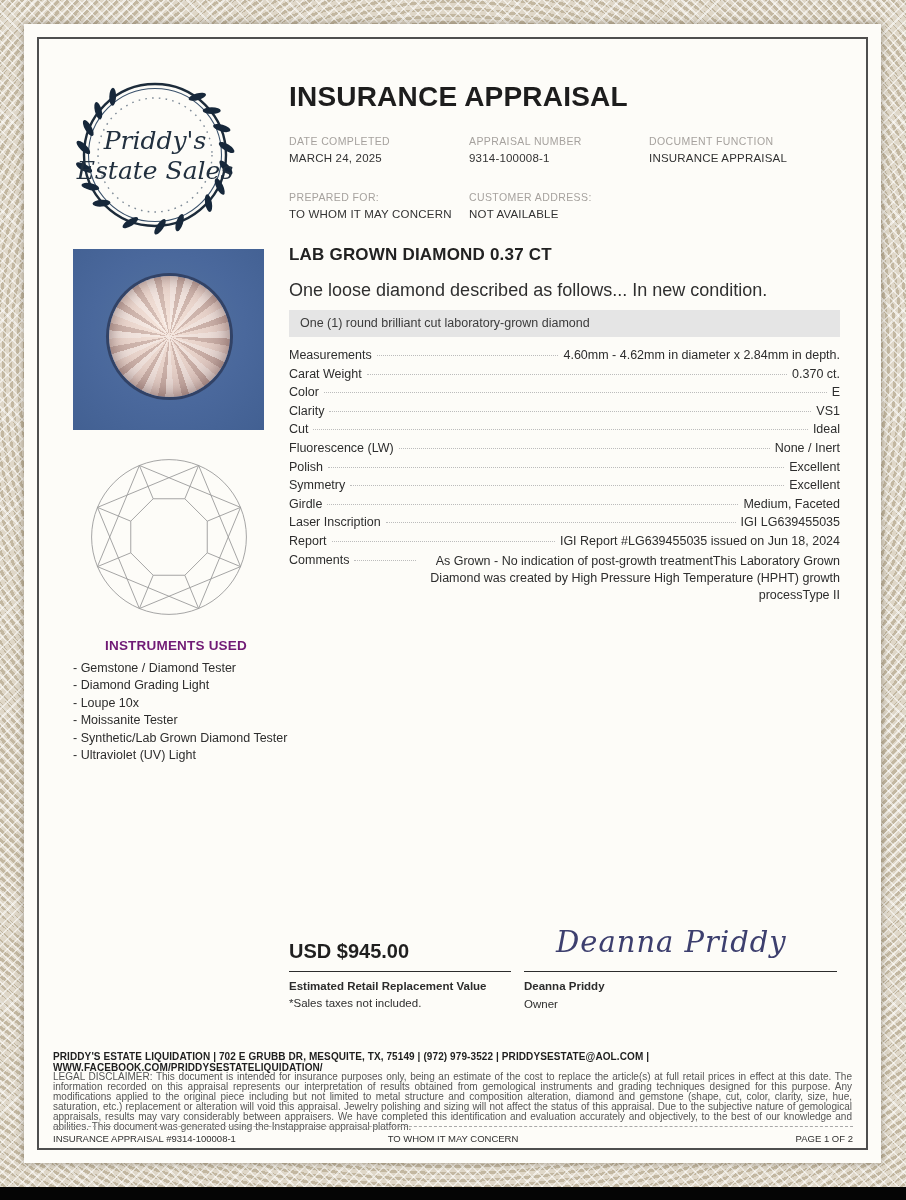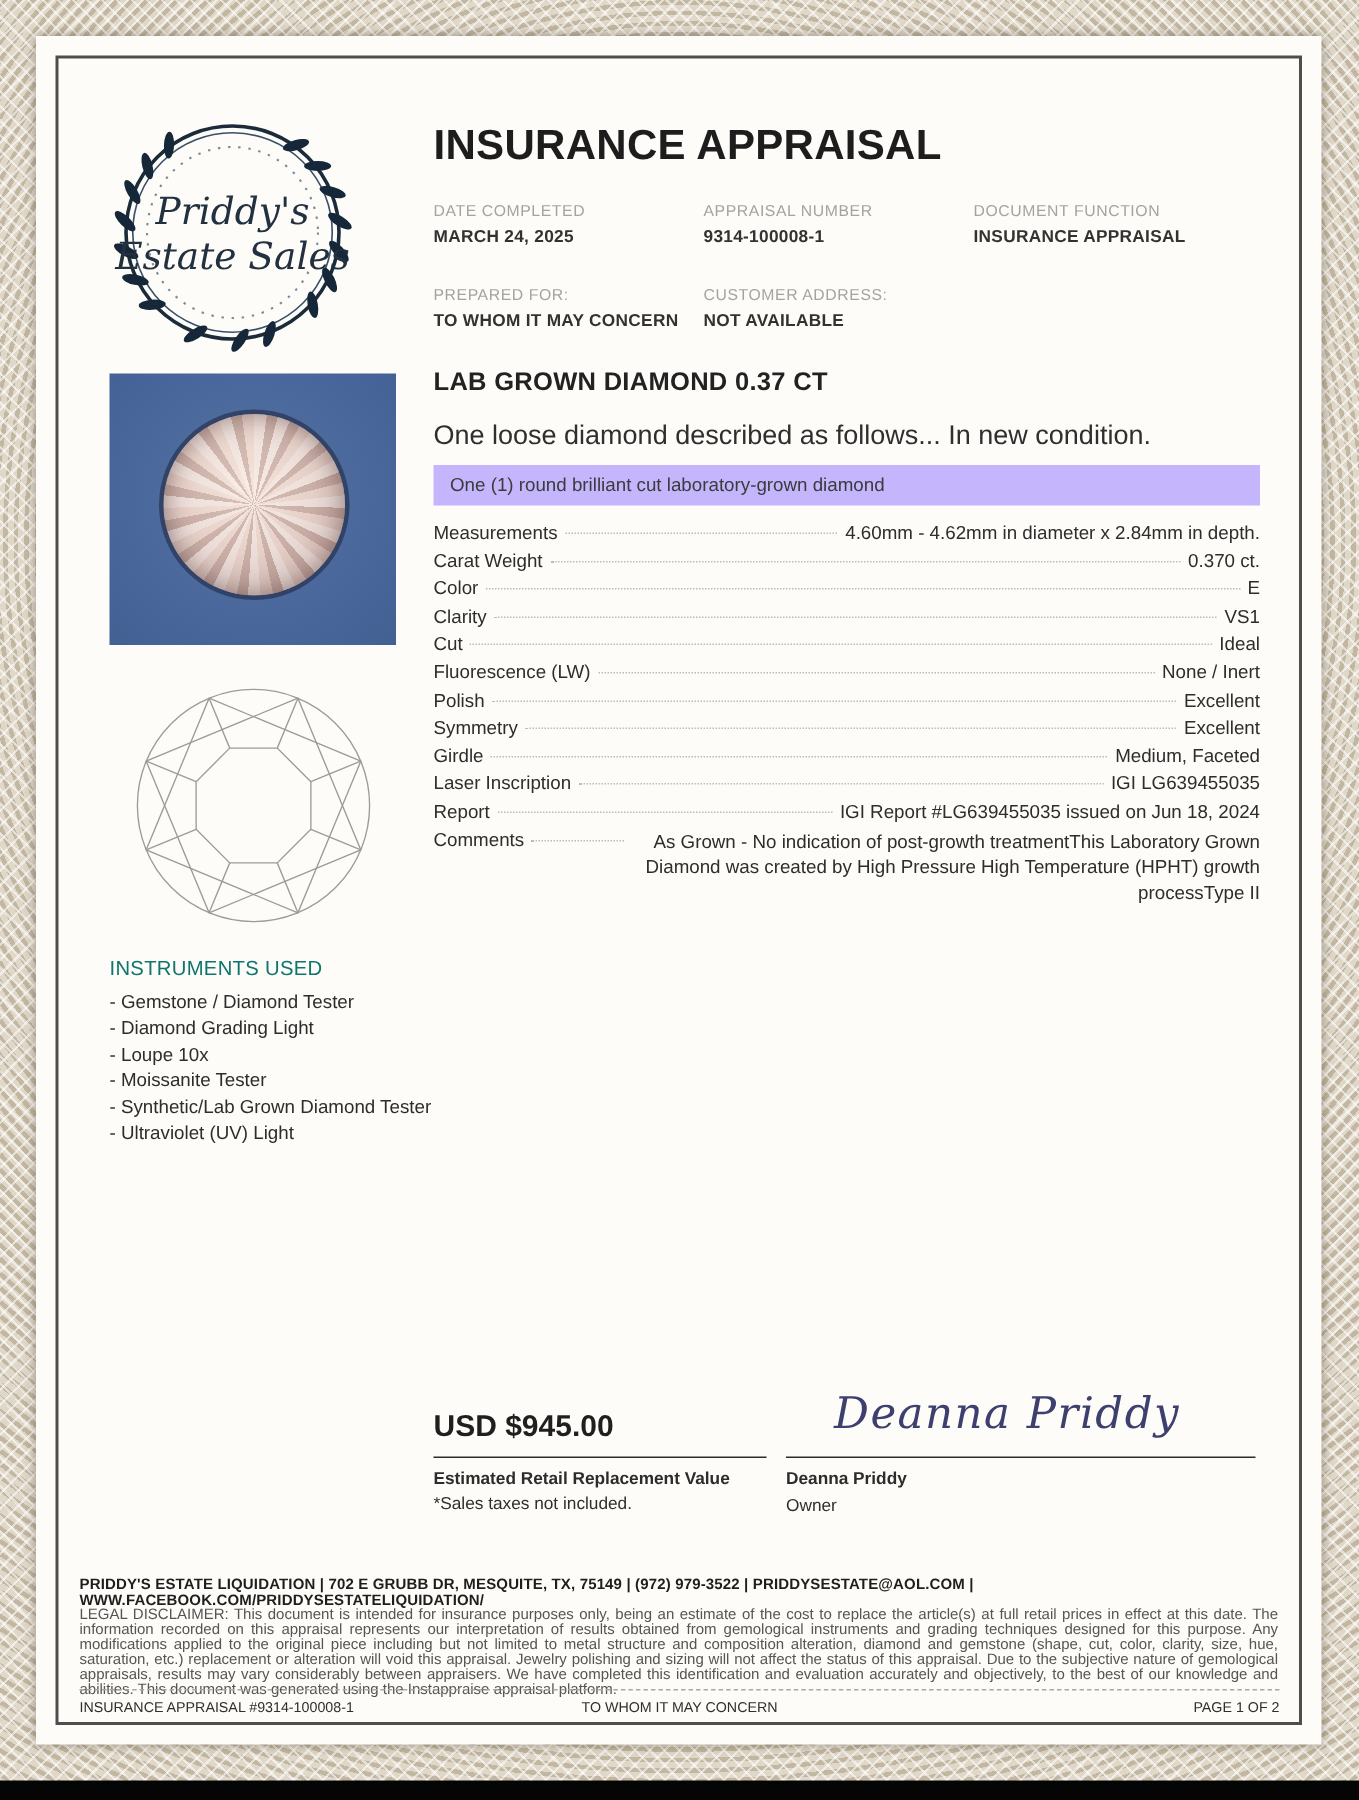--- a/index.html
+++ b/index.html
@@ -20,21 +20,21 @@
     background:#fdfcf8; box-shadow:0 0 7px rgba(60,50,30,0.45);
   }
   .frame { position:absolute; inset:13px; border:2px solid #4e4e4e; }
 
   
   .logo { position:absolute; left:30px; top:30px; width:172px; height:172px; }
   .doc-title { position:absolute; left:250px; top:42px; font-size:28px; font-weight:bold; color:#1d1d1d; letter-spacing:0.2px; }
 
   .meta { position:absolute; width:176px; }
   .meta .label { font-size:10.5px; color:#a6a29e; letter-spacing:0.4px; }
-  .meta .value { font-size:11.5px; font-weight:bold; color:#323232; margin-top:5px; letter-spacing:0.2px; }
+  .meta .value { font-size:11.5px; font-weight:normal; color:#323232; margin-top:5px; letter-spacing:0.2px; }
   .meta-0 { left:250px; top:96px; }
   .meta-1 { left:430px; top:96px; }
   .meta-2 { left:610px; top:96px; }
   .meta-3 { left:250px; top:152px; }
   .meta-4 { left:430px; top:152px; }
 
   
   .photo {
     position:absolute; left:34px; top:210px; width:191px; height:181px;
     background:radial-gradient(circle at 50% 45%, #54749e 0%, #4a689c 55%, #426092 100%);
@@ -46,34 +46,34 @@
       radial-gradient(circle at 45% 40%, #f5e3d9 0%, #e0c8bf 45%, #c6aaa4 75%, #8f7b7c 100%);
     box-shadow:0 0 0 3px rgba(30,35,58,0.55), inset 0 0 16px rgba(90,64,64,0.55);
   }
   .diagram { position:absolute; left:40px; top:408px; width:180px; height:180px; }
 
   
   .item-heading { position:absolute; left:250px; top:206px; font-size:17px; font-weight:bold; color:#222; letter-spacing:0.2px; }
   .item-condition { position:absolute; left:250px; top:241px; font-size:18px; color:#2f2f2f; }
   .summary-bar {
     position:absolute; left:250px; top:271px; width:551px; height:27px;
-    background:#c4b5fd; font-size:12.5px; color:#3b3b3b; line-height:27px; padding-left:11px;
+    background:#e5e5e5; font-size:12.5px; color:#3b3b3b; line-height:27px; padding-left:11px;
   }
   .specs { position:absolute; left:250px; top:309px; width:551px; font-size:12.5px; color:#2d2d2d; }
   .spec-row { display:flex; align-items:baseline; margin-bottom:4.6px; }
   .spec-label { white-space:nowrap; }
   .leader { flex:1; border-bottom:1.5px dotted #bcbcbc; margin:0 5px; transform:translateY(-3px); }
   .spec-value { white-space:nowrap; text-align:right; }
   .spec-row.comments { align-items:flex-start;justify-content:flex-end; }
   .spec-row.comments .leader { flex:0 0 62px; margin-top:10px; }
   .spec-row.comments .spec-value { white-space:normal; flex:1; line-height:17.4px; }
 
   
   .instruments { position:absolute; left:34px; top:599px; width:300px; }
-  .instruments .heading { font-size:13.5px; font-weight:normal; color:#0f766e; margin-bottom:7px; letter-spacing:0.2px; }
+  .instruments .heading { font-size:13.5px; font-weight:bold; color:#701a75; margin-bottom:7px; letter-spacing:0.2px;margin-left:32px; }
   .instruments .inst-item { font-size:12.5px; color:#2d2d2d; line-height:17.4px; }
 
   
   .valuation { position:absolute; left:250px; top:901px; width:222px; }
   .valuation .amount { font-size:20px; font-weight:bold; color:#1f1f1f; height:31px; }
   .valuation .rule { border-top:1.5px solid #2c2c2c; }
   .valuation .v-label { font-size:11.5px; font-weight:bold; color:#2c2c2c; margin-top:8px; }
   .valuation .v-note { font-size:11.5px; color:#2e2e2e; margin-top:5px; }
 
   .signature { position:absolute; left:485px; top:886px; width:313px; }

